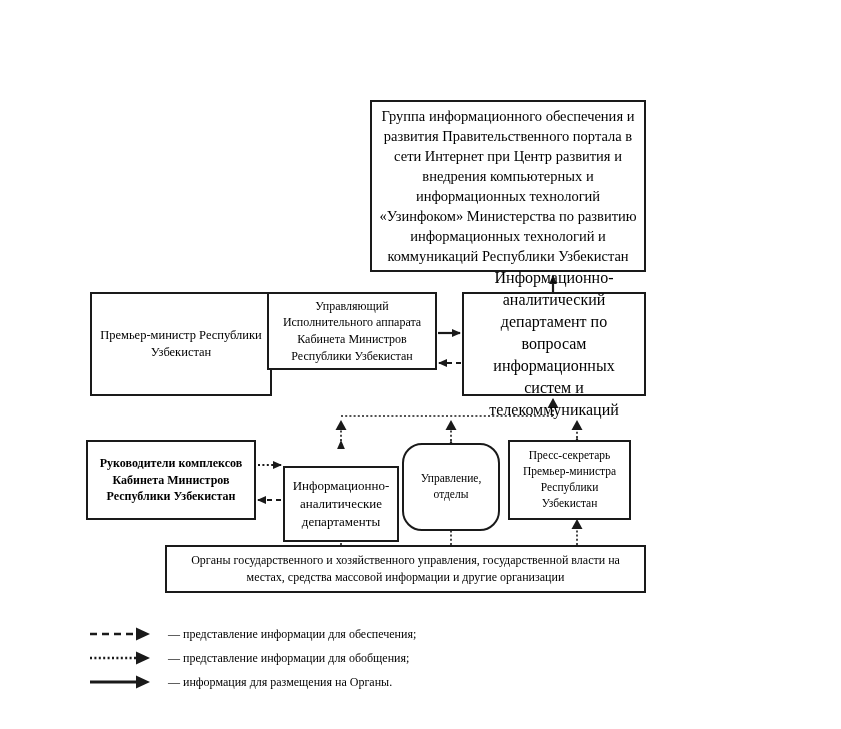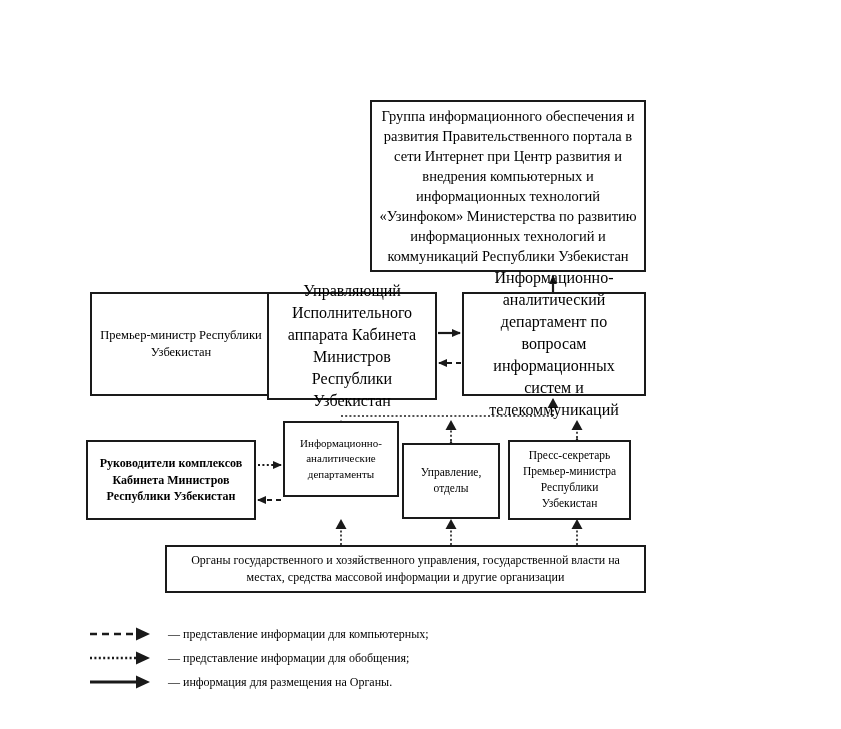--- a/index.html
+++ b/index.html
@@ -5,25 +5,25 @@
   html,body{margin:0;padding:0;background:#fff;}
   body{width:841px;height:729px;position:relative;overflow:hidden;
        font-family:"Liberation Serif","DejaVu Serif",serif;color:#000;}
   #canvas{position:absolute;left:0;top:0;width:841px;height:729px;}
   .box{position:absolute;box-sizing:border-box;border:2px solid #1a1a1a;background:#fff;
        display:flex;align-items:center;justify-content:flex-end;text-align:center;
        line-height:1.38;z-index:3;}
   .box span{display:block;padding:2px 6px;}
   .b-top{left:370px;top:100px;width:276px;height:172px;font-size:14.5px;}
   .b-pm{left:90px;top:292px;width:182px;height:104px;font-size:12.5px;}
-  .b-upr{left:267px;top:292px;width:170px;height:108px;font-size:16px;}
+  .b-upr{left:267px;top:292px;width:170px;height:78px;font-size:12px;}
   .b-iad{left:462px;top:292px;width:184px;height:104px;font-size:16px;}
   .b-ruk{left:86px;top:440px;width:170px;height:80px;font-size:12px;font-weight:bold;}
-  .b-iadep{left:283px;top:421px;width:116px;height:76px;font-size:11px;}
-  .b-upo{left:402px;top:443px;width:98px;height:76px;font-size:11.5px;}
+  .b-iadep{left:283px;top:466px;width:116px;height:76px;font-size:13px;}
+  .b-upo{left:402px;top:443px;width:98px;height:88px;font-size:11.5px;border-radius:20px;}
   .b-press{left:508px;top:440px;width:123px;height:80px;font-size:11.5px;}
   .b-org{left:165px;top:545px;width:481px;height:48px;font-size:12px;}
   .b-org span{padding:0 14px;}
 
   svg#lines{position:absolute;left:0;top:0;width:841px;height:729px;z-index:2;}
 
   .legend{position:absolute;left:88px;top:622px;width:420px;z-index:4;}
   .legend-row{display:flex;align-items:center;height:24px;}
   .legend-art{width:72px;height:24px;position:relative;flex:0 0 72px;}
   .legend-text{font-size:12px;padding-left:8px;white-space:nowrap;}
@@ -137,21 +137,21 @@
 
   <div class="legend">
 
     <div class="legend-row">
       <div class="legend-art">
         <svg width="72" height="24" viewBox="0 0 72 24" xmlns="http://www.w3.org/2000/svg">
           <line x1="2" y1="12" x2="48" y2="12" stroke="#1a1a1a" stroke-width="2.6" stroke-dasharray="7,5"></line>
           <path d="M48,5.5 L62,12 L48,18.5 z" fill="#1a1a1a"></path>
         </svg>
       </div>
-      <div class="legend-text">— представление информации для компьютерных;</div>
+      <div class="legend-text">— представление информации для обеспечения;</div>
     </div>
 
     <div class="legend-row">
       <div class="legend-art">
         <svg width="72" height="24" viewBox="0 0 72 24" xmlns="http://www.w3.org/2000/svg">
           <line x1="2" y1="12" x2="48" y2="12" stroke="#1a1a1a" stroke-width="2.6" stroke-dasharray="2,2.4"></line>
           <path d="M48,5.5 L62,12 L48,18.5 z" fill="#1a1a1a"></path>
         </svg>
       </div>
       <div class="legend-text">— представление информации для обобщения;</div>

